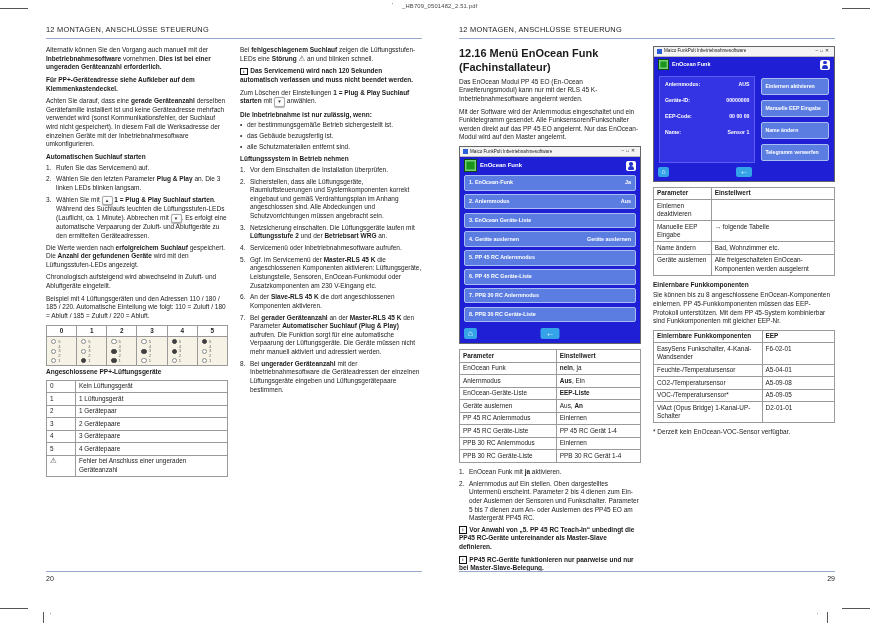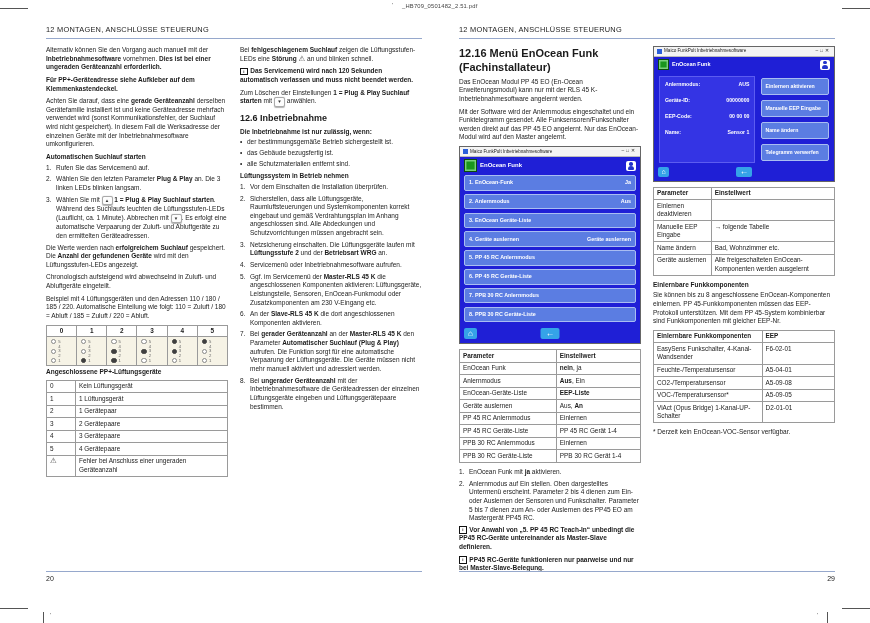--- a/index.html
+++ b/index.html
@@ -309,21 +309,20 @@
               <td>Fehler bei Anschluss einer ungeraden Geräteanzahl</td>
             </tr>
       </tbody>
         </table>
     </div>
 
     <div class="col">
       <p>Bei <b>fehlgeschlagenem Suchlauf</b> zeigen die Lüftungsstufen-LEDs eine <b>Störung</b> <span class="warn-glyph">⚠</span> an und blinken schnell.</p>
       <p><span class="info-badge">i</span> <b>Das Servicemenü wird nach 120 Sekunden automatisch verlassen und muss nicht beendet werden.</b></p>
       <p>Zum Löschen der Einstellungen <b>1 = Plug &amp; Play Suchlauf starten</b> mit <span class="keybtn">▼</span> anwählen.</p>
-      <div class="h-sec">12.6 Inbetriebnahme</div>
       <div class="h-run" style="margin-top:0">Die Inbetriebnahme ist nur zulässig, wenn:</div>
       <div class="bullet">
           <span>der bestimmungsgemäße Betrieb sichergestellt ist.</span>
         </div>
       <div class="bullet">
           <span>das Gebäude bezugsfertig ist.</span>
         </div>
       <div class="bullet">
           <span>alle Schutzmaterialien entfernt sind.</span>
         </div>

